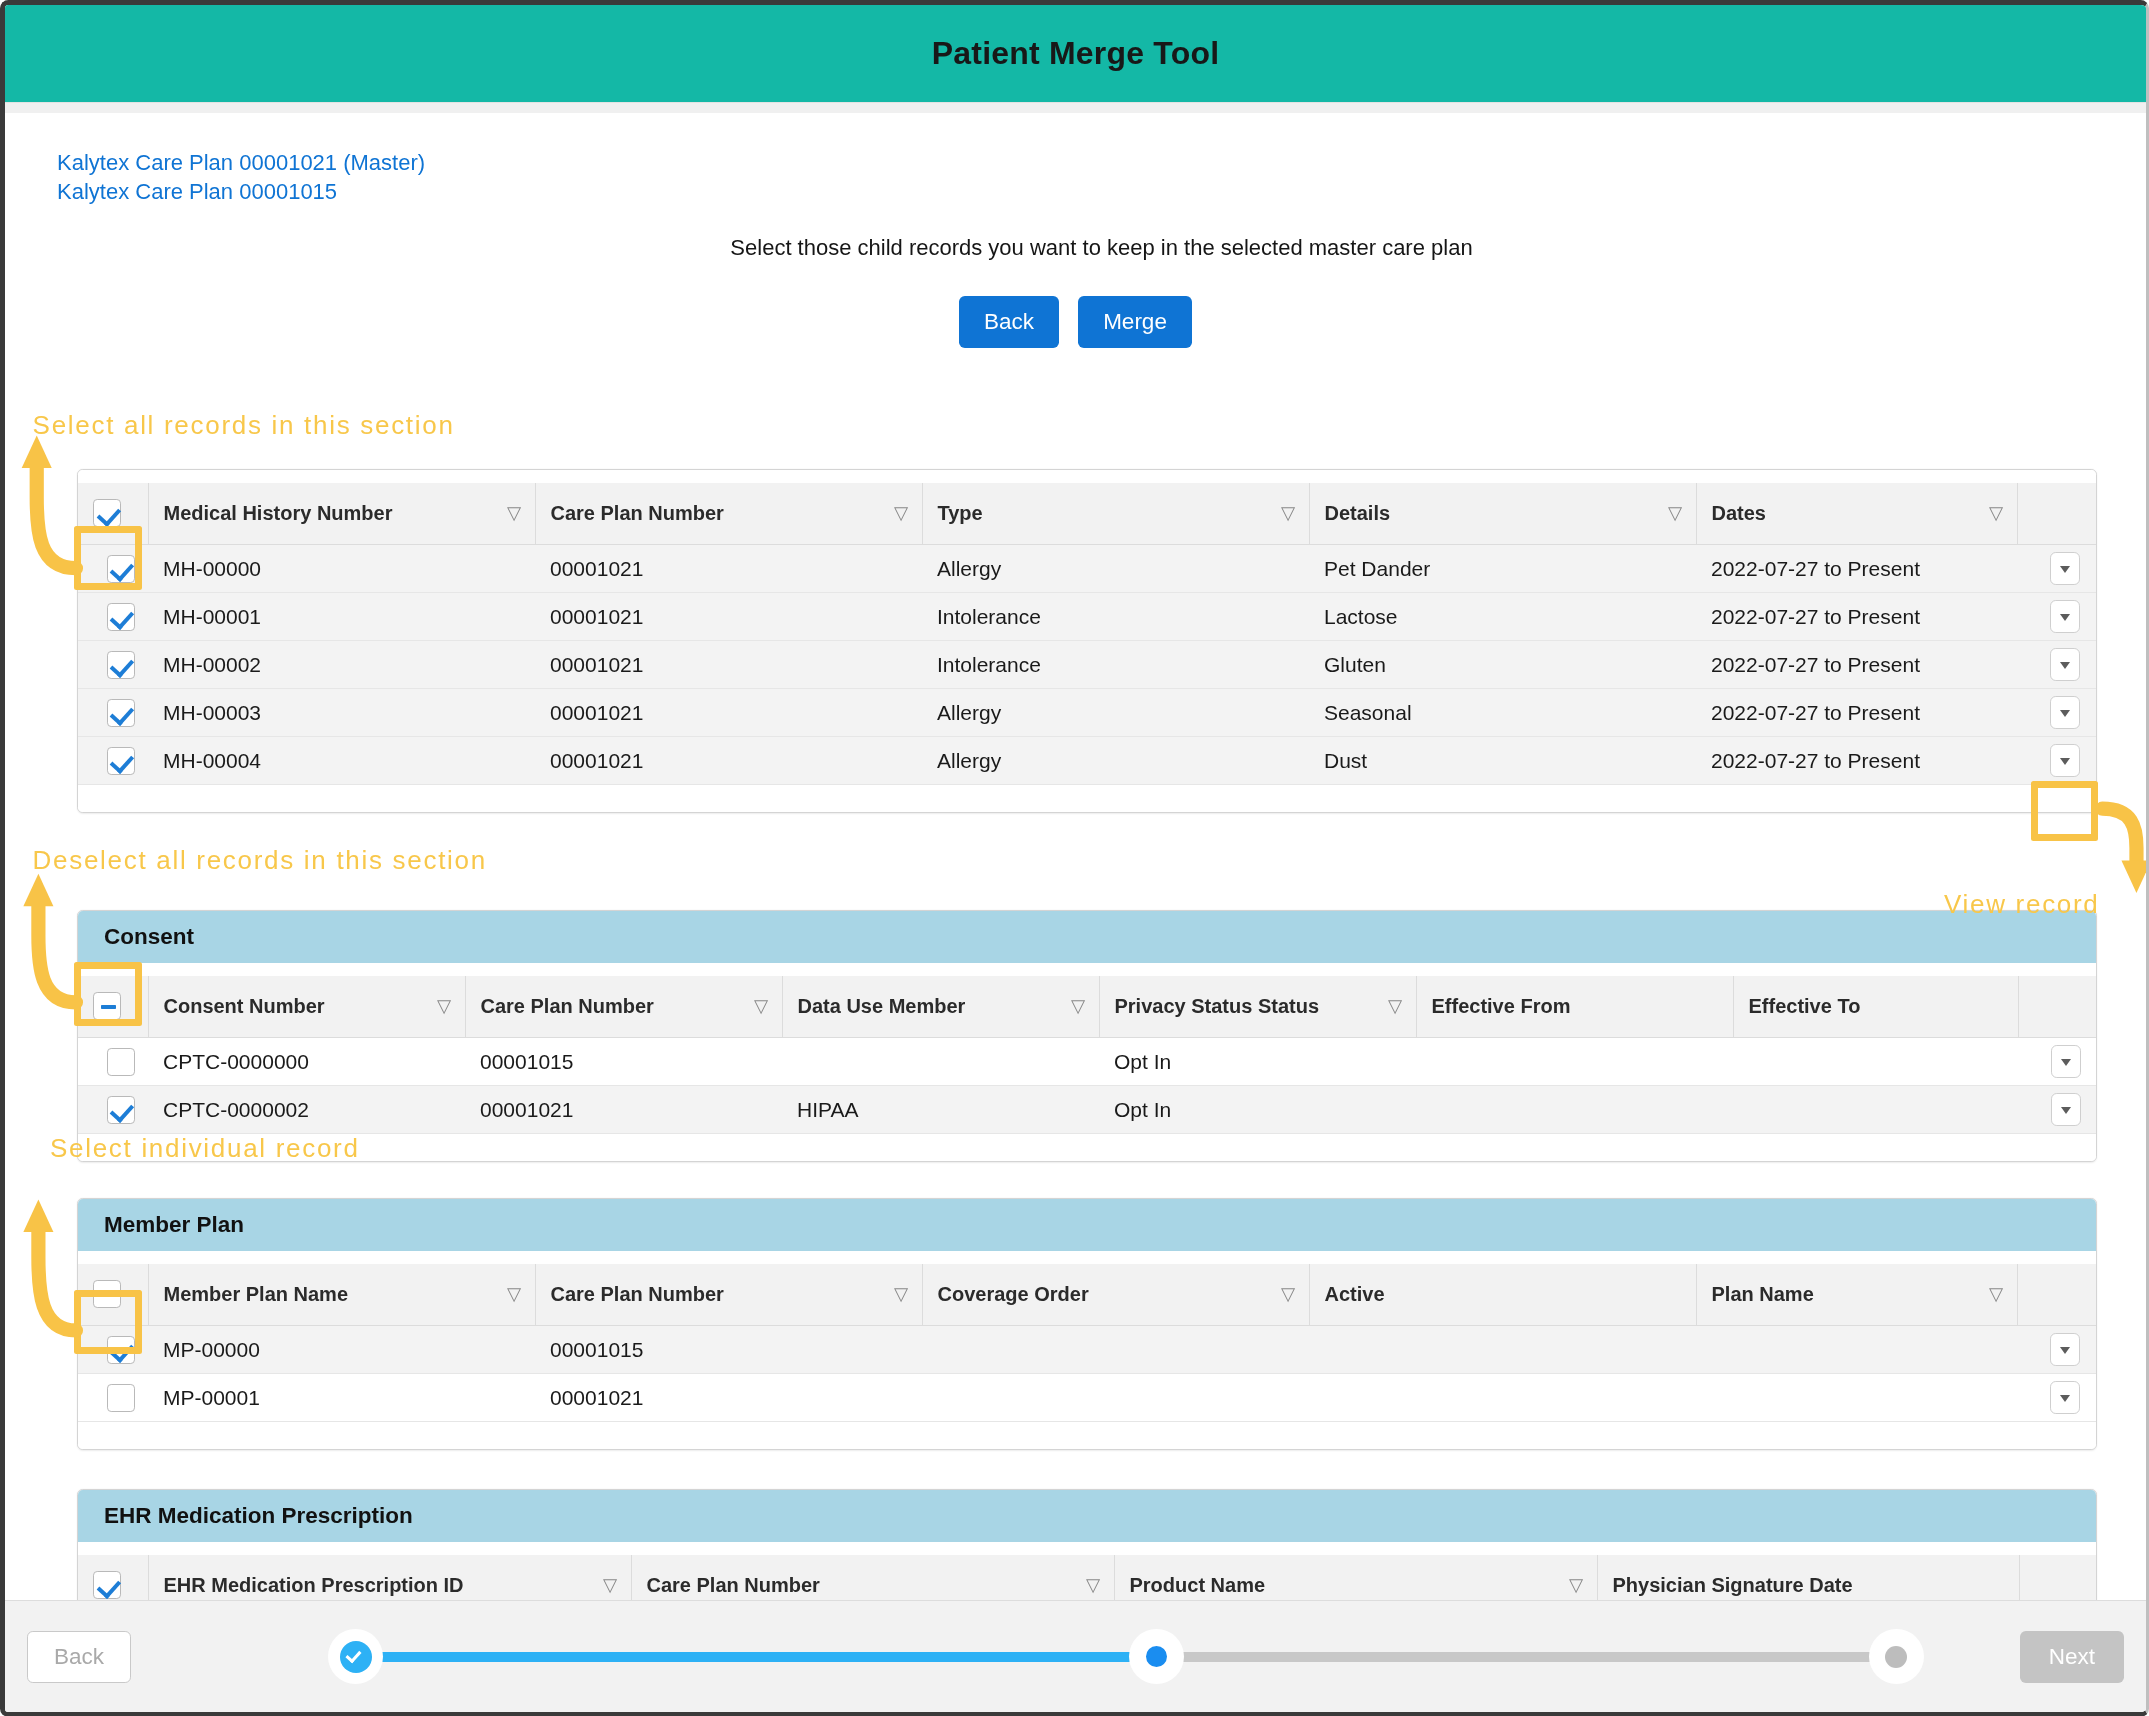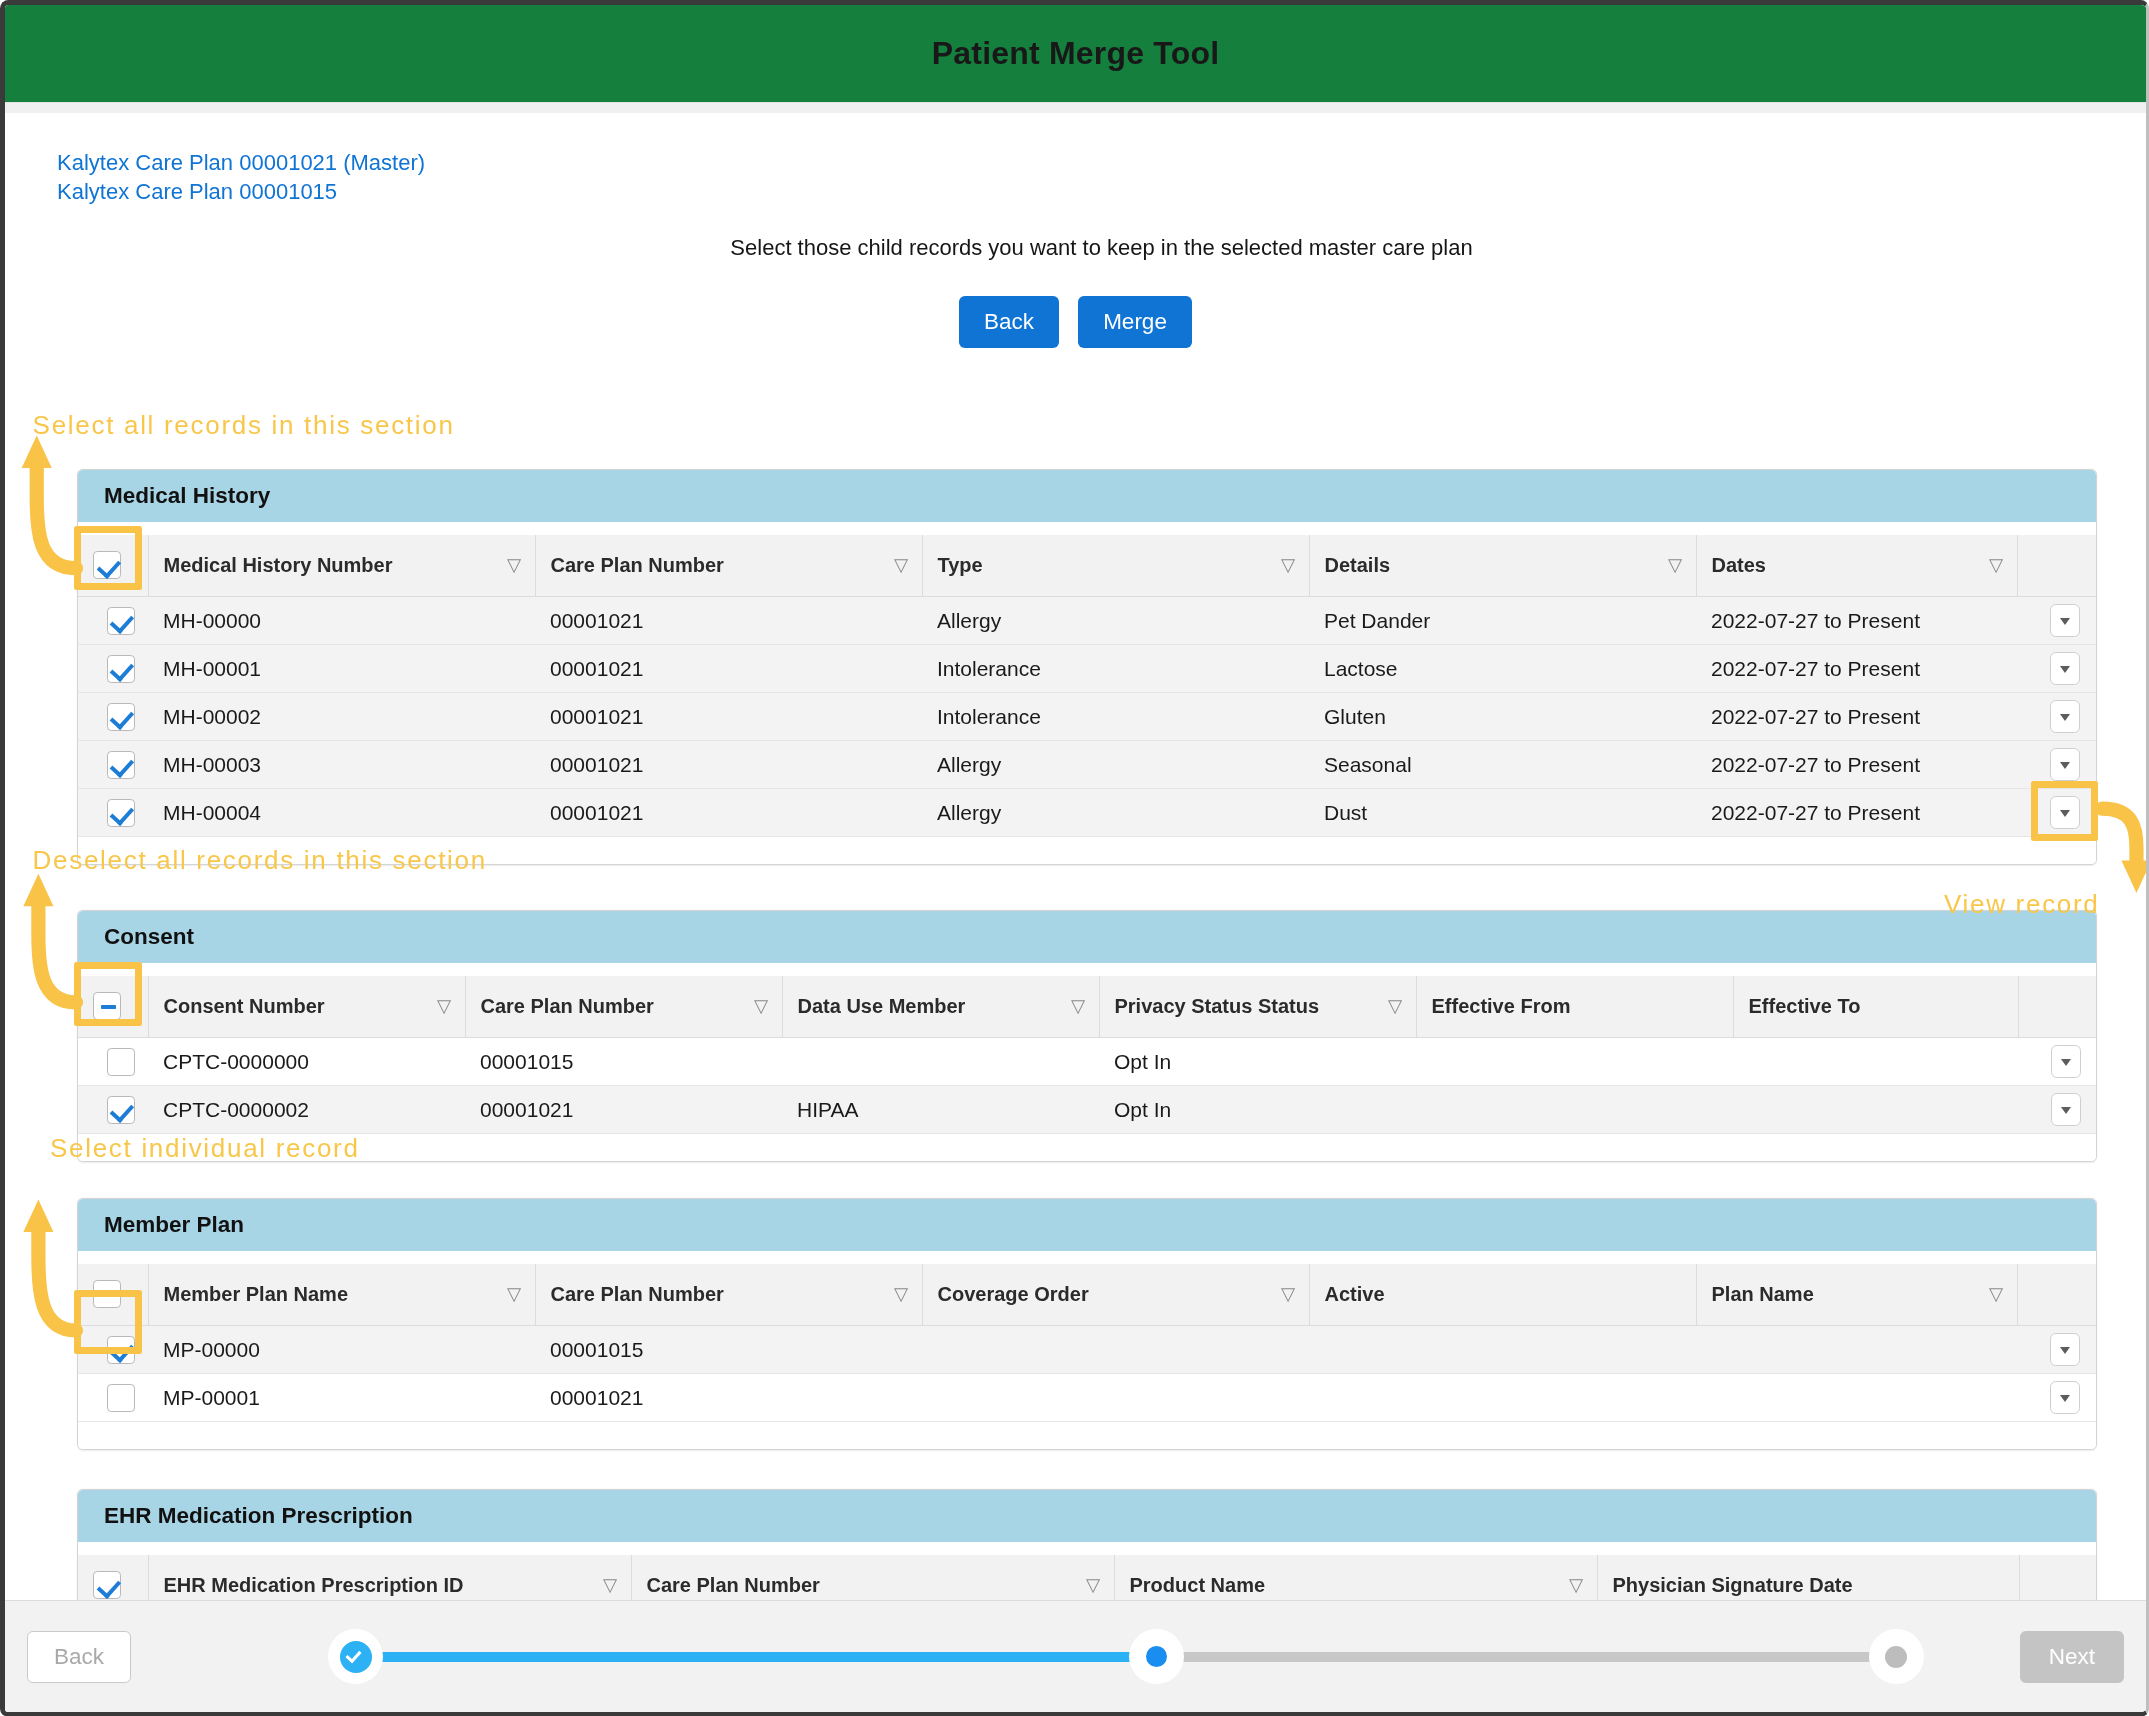--- a/index.html
+++ b/index.html
@@ -16,21 +16,21 @@
     position:absolute; left:0; top:0; width:2149px; height:1717px;
     background:#ffffff;
     border-left:5px solid #3a3a3a;
     border-top:5px solid #3a3a3a;
     border-right:3.3px solid #bfbfbf;
     border-bottom:5px solid #3a3a3a;
     border-radius:8.3px;
     overflow:hidden;
   }
   #titlebar {
-    height:98px; background:#15803d;
+    height:98px; background:#14b8a6;
     border-bottom:0.8px solid #e3e3e3;
     display:flex; align-items:center; justify-content:center;
   }
   #titlebar .title {
     font-size:32px; font-weight:700; color:#181818; letter-spacing:0.2px;
   }
   #subbar { height:10px; background:#f0f0f0; }
 
   #content {
     position:relative;
@@ -197,21 +197,20 @@
     </div>
 
     <div class="instruct">Select those child records you want to keep in the selected master care plan</div>
 
     <div class="btnrow">
       <button class="btn-primary">Back</button>
       <button class="btn-primary">Merge</button>
     </div>
 
     <div class="card" style="top:356px;">
-      <div class="card-head">Medical History</div>
       <div class="card-gap"></div>
       <table class="grid">
         <colgroup>
           <col style="width:70px">
             <col style="width:387px">
             <col style="width:387px">
           <col style="width:387px">
             <col style="width:387px">
             <col style="width:321px">
             <col style="width:80px">

